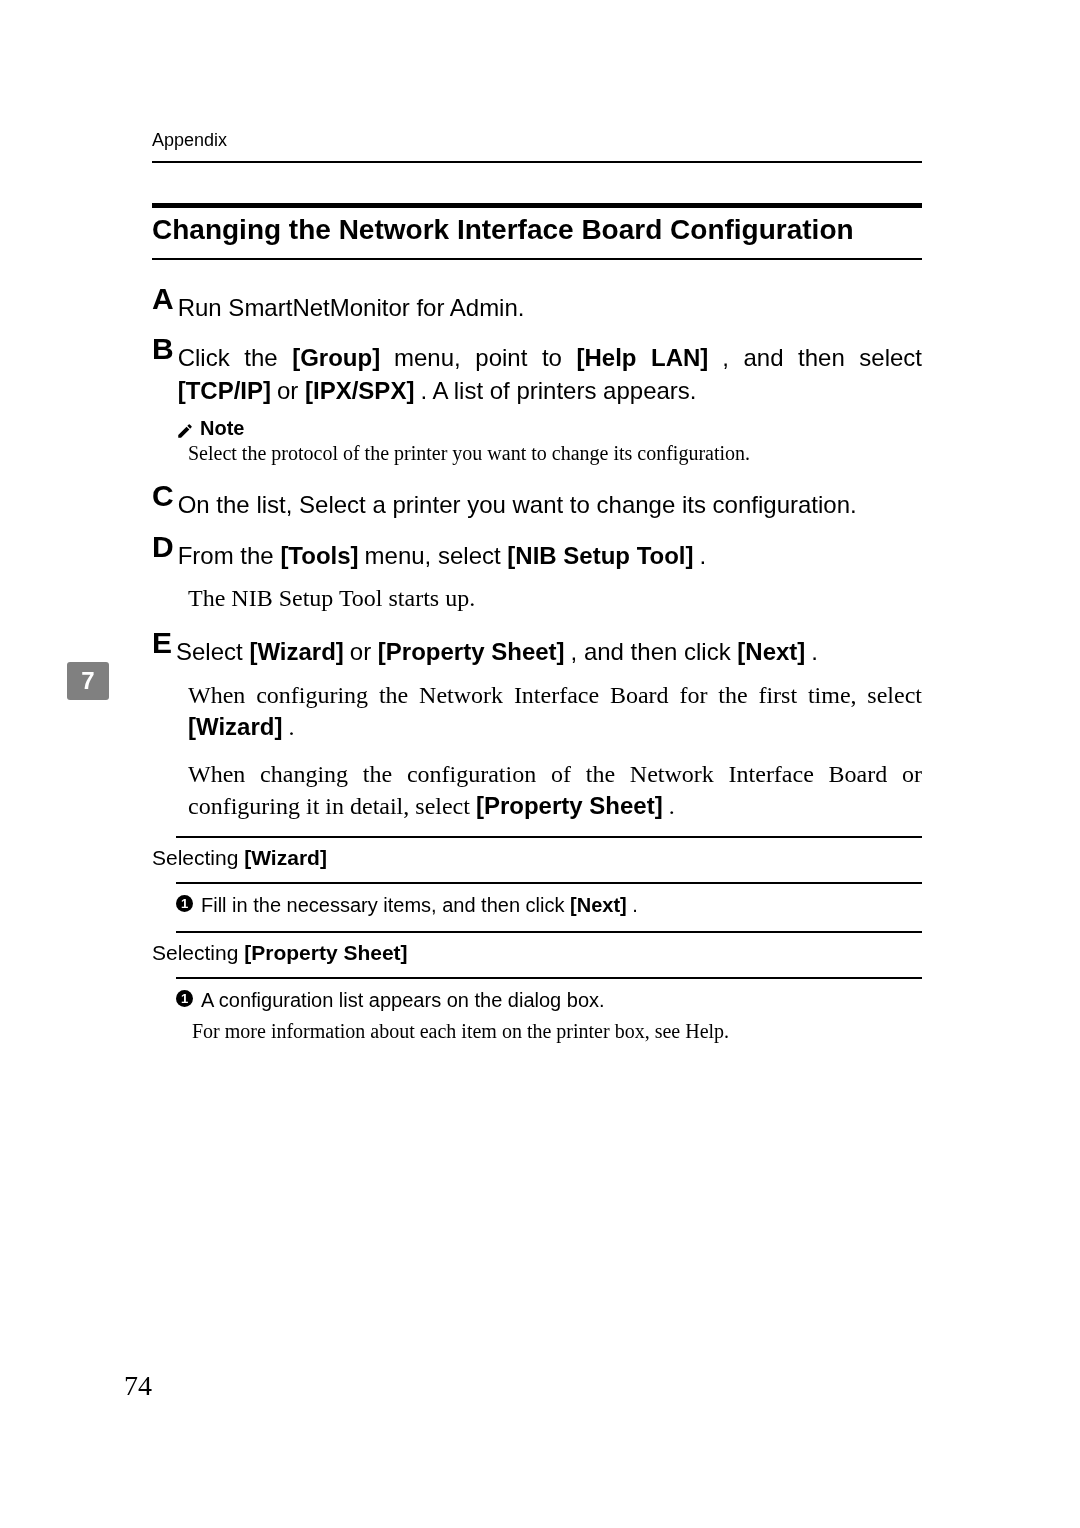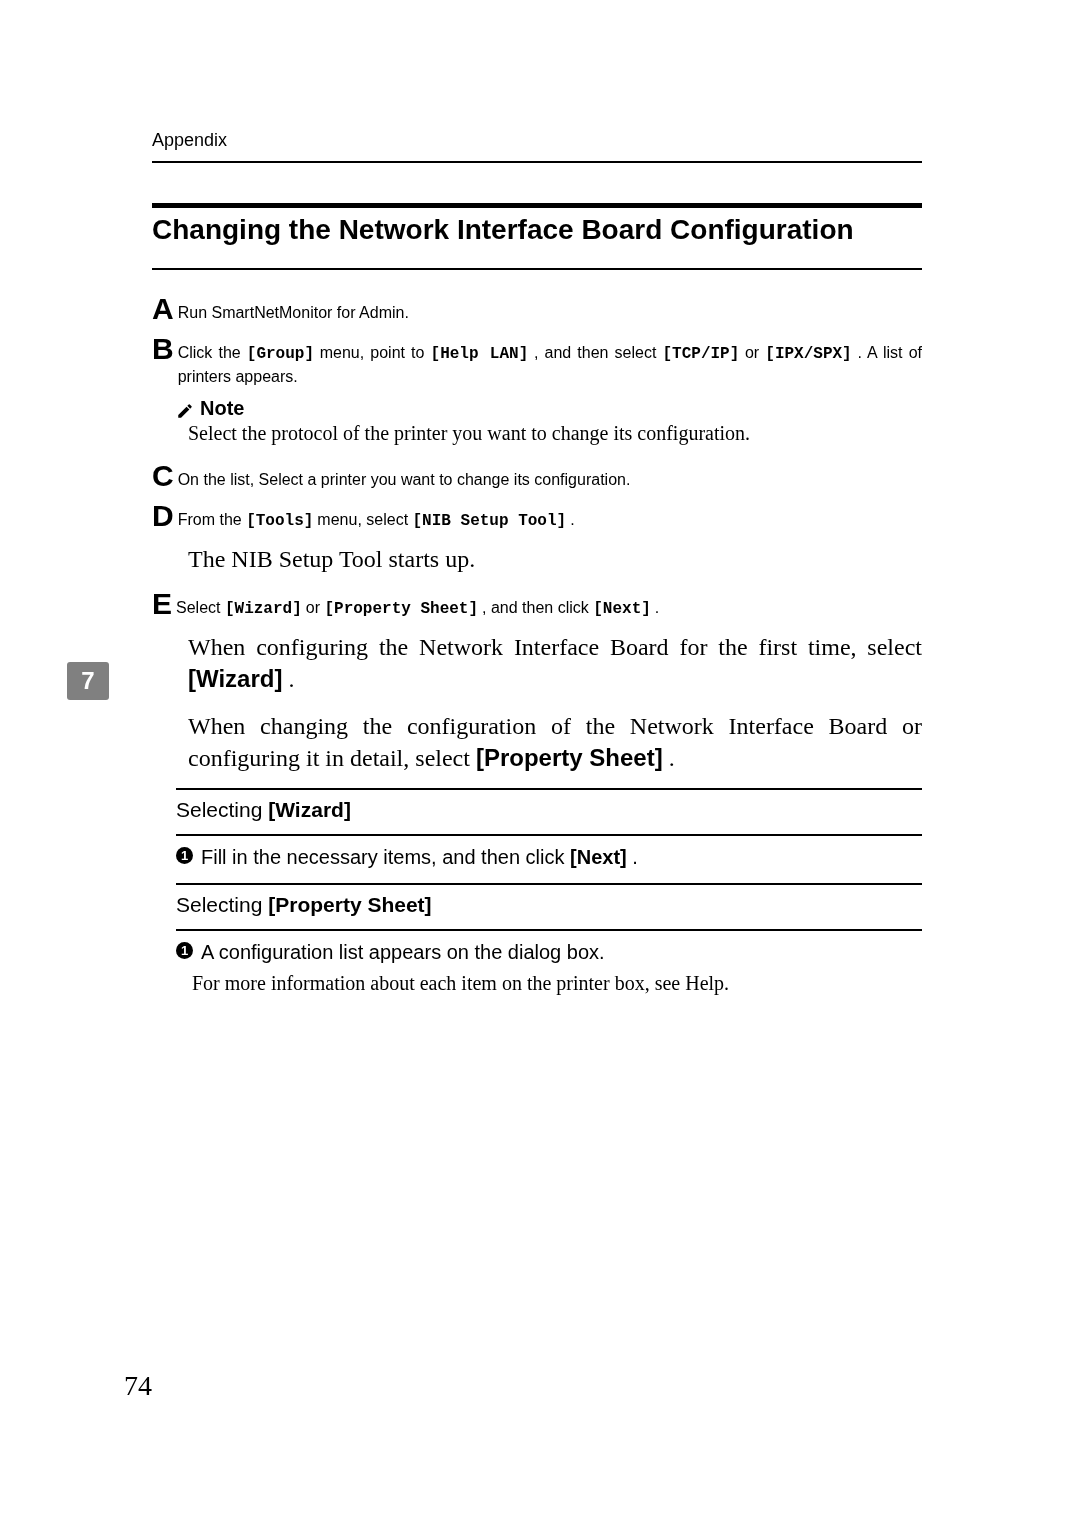--- a/index.html
+++ b/index.html
@@ -29,45 +29,45 @@
       margin-bottom: 40px;
     }
     .title-rule-top {
       border-top: 5px solid #000;
       margin-bottom: 6px;
     }
     .title {
       font-family: Helvetica, Arial, sans-serif;
       font-weight: bold;
       font-size: 28px;
-      padding-bottom: 22px;
+      padding-bottom: 12px;
       border-bottom: 2px solid #000;
       margin-bottom: 24px;
     }
     .step {
       display: flex;
       align-items: flex-start;
       margin-bottom: 10px;
     }
     .step-letter {
       font-family: Helvetica, Arial, sans-serif;
       font-weight: bold;
       font-size: 30px;
       line-height: 1;
       margin-right: 4px;
       flex: 0 0 auto;
     }
     .step-body {
       flex: 1;
       padding-top: 8px;
-      font-size: 16px;
+      font-size: 24px;
       line-height: 1.35;
     }
     .step-body .sans { font-family: Helvetica, Arial, sans-serif; }
-    .step-body .bold-sans { font-family: Liberation Mono, monospace; font-weight: bold; }
+    .step-body .bold-sans { font-family: Liberation Sans, sans-serif; font-weight: bold; }
     .indent-block {
       margin-left: 36px;
       margin-top: 6px;
       margin-bottom: 14px;
       font-size: 24px;
       line-height: 1.35;
     }
     .note-head {
       margin-left: 24px;
       margin-top: 6px;
@@ -90,21 +90,20 @@
       line-height: 1.35;
       margin-bottom: 14px;
     }
     .justify { text-align: justify; text-justify: inter-word; }
     .sub-hr {
       border: none;
       border-top: 2px solid #000;
       margin: 12px 0 8px 24px;
     }
     .subhead {
-      margin-left: 24px;
       font-family: Helvetica, Arial, sans-serif;
       font-size: 21px;
       margin-bottom: 6px;
     }
     .subhead .bold { font-weight: bold; }
     .bullet-row {
       margin-left: 24px;
       display: flex;
       align-items: flex-start;
       gap: 8px;

